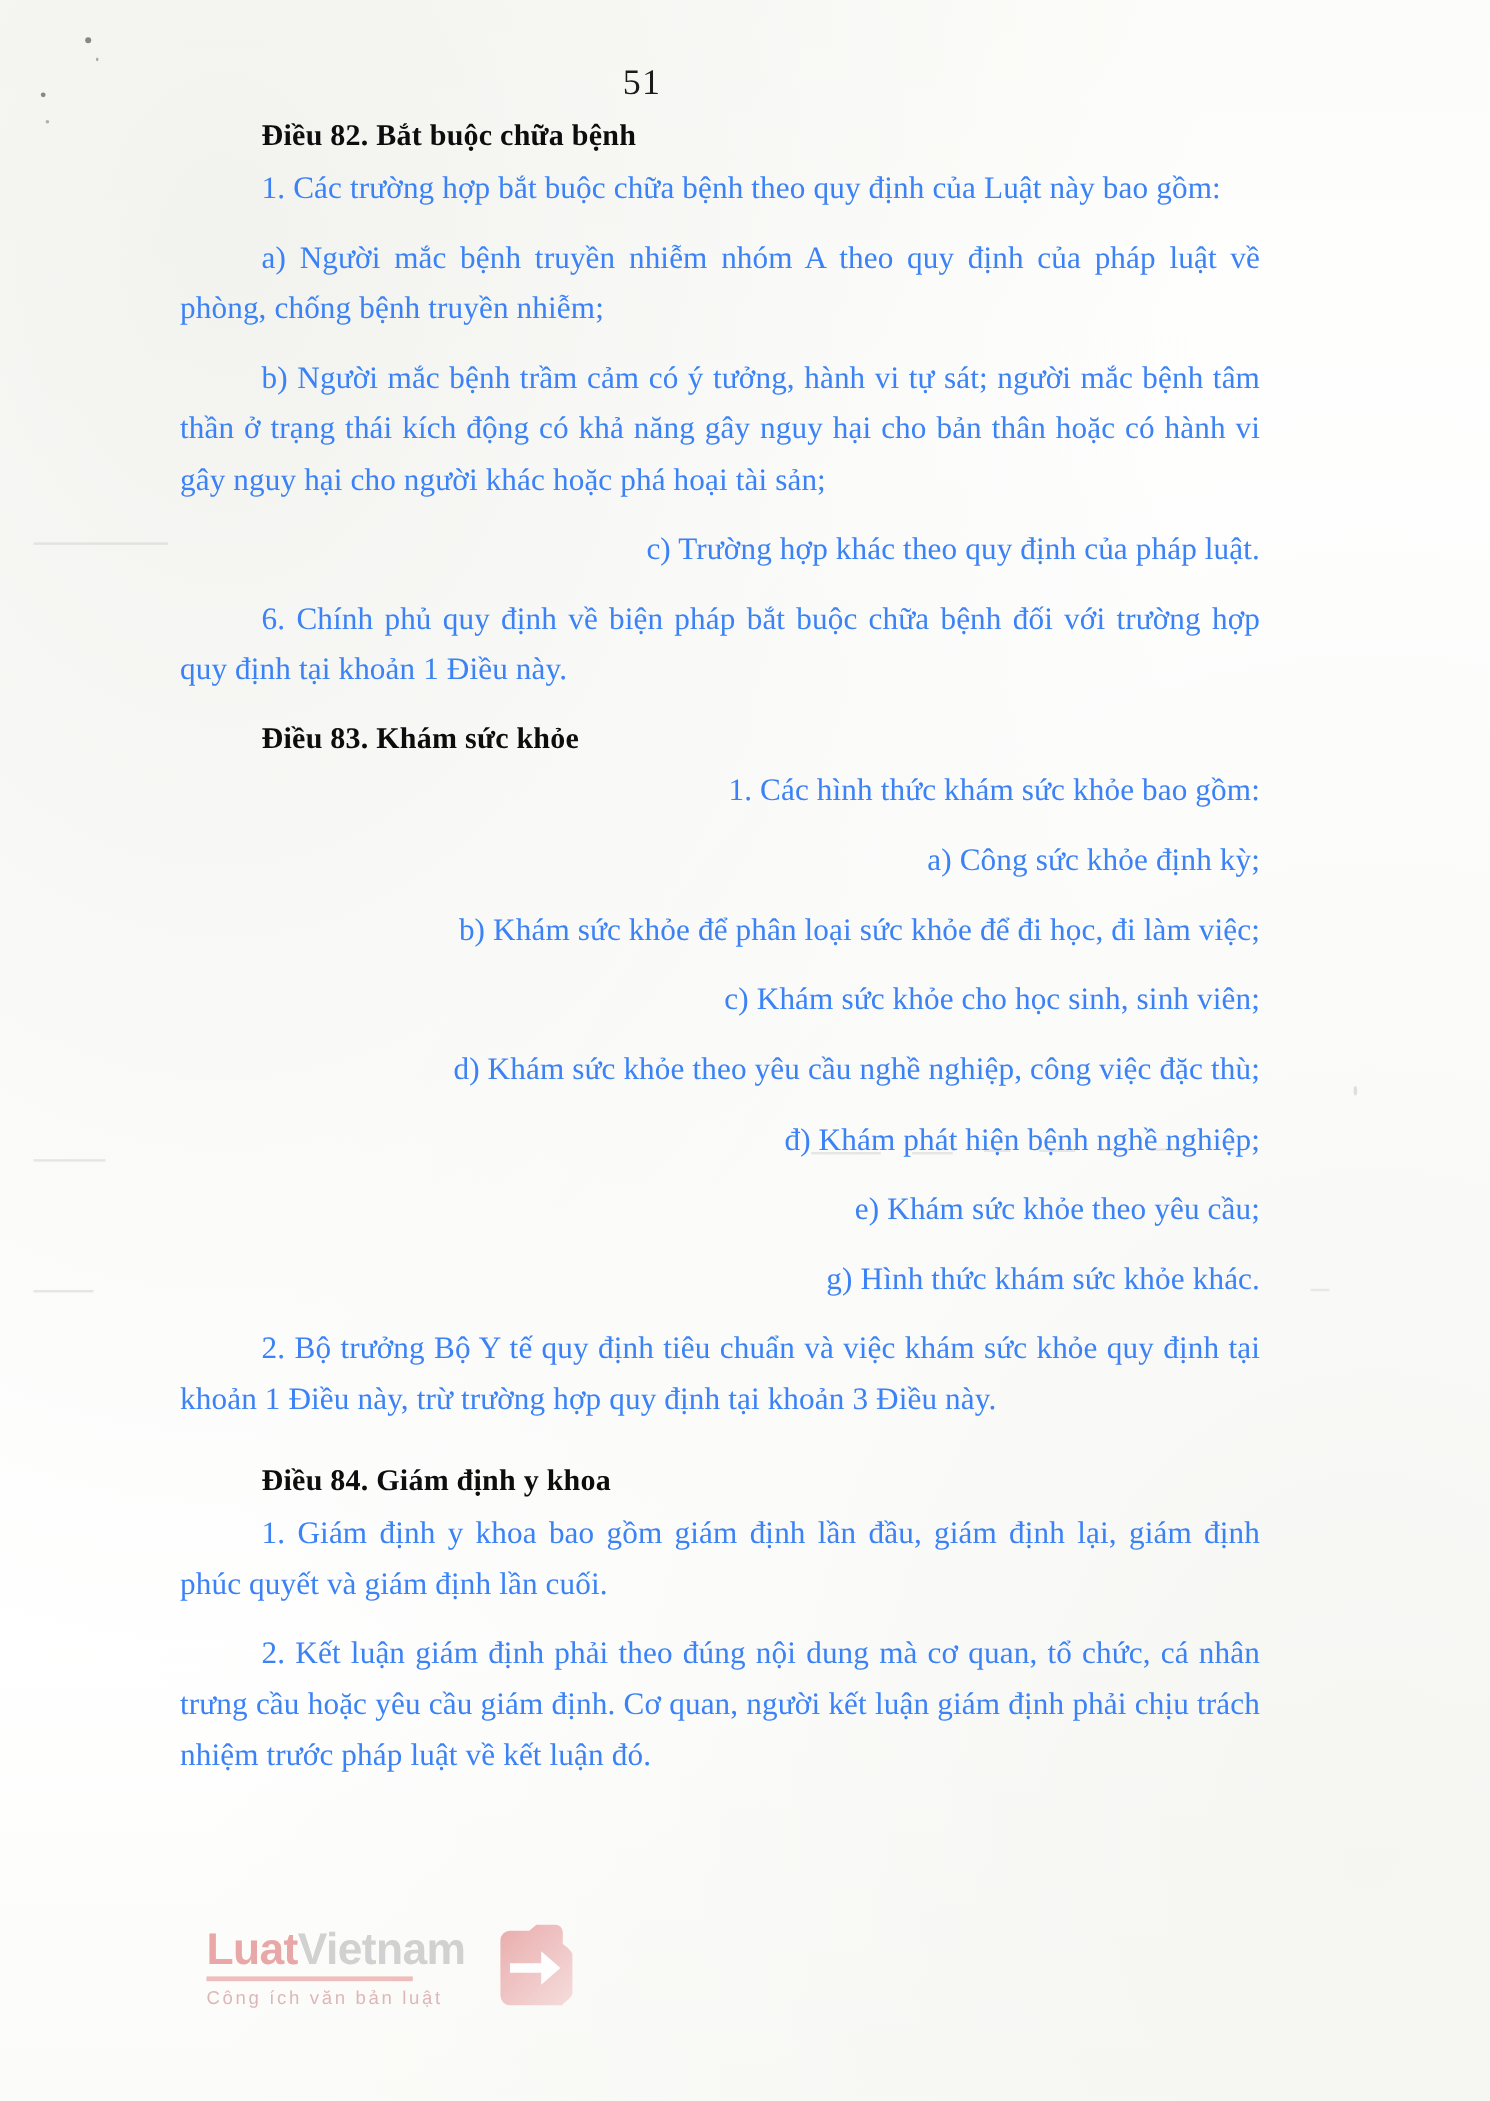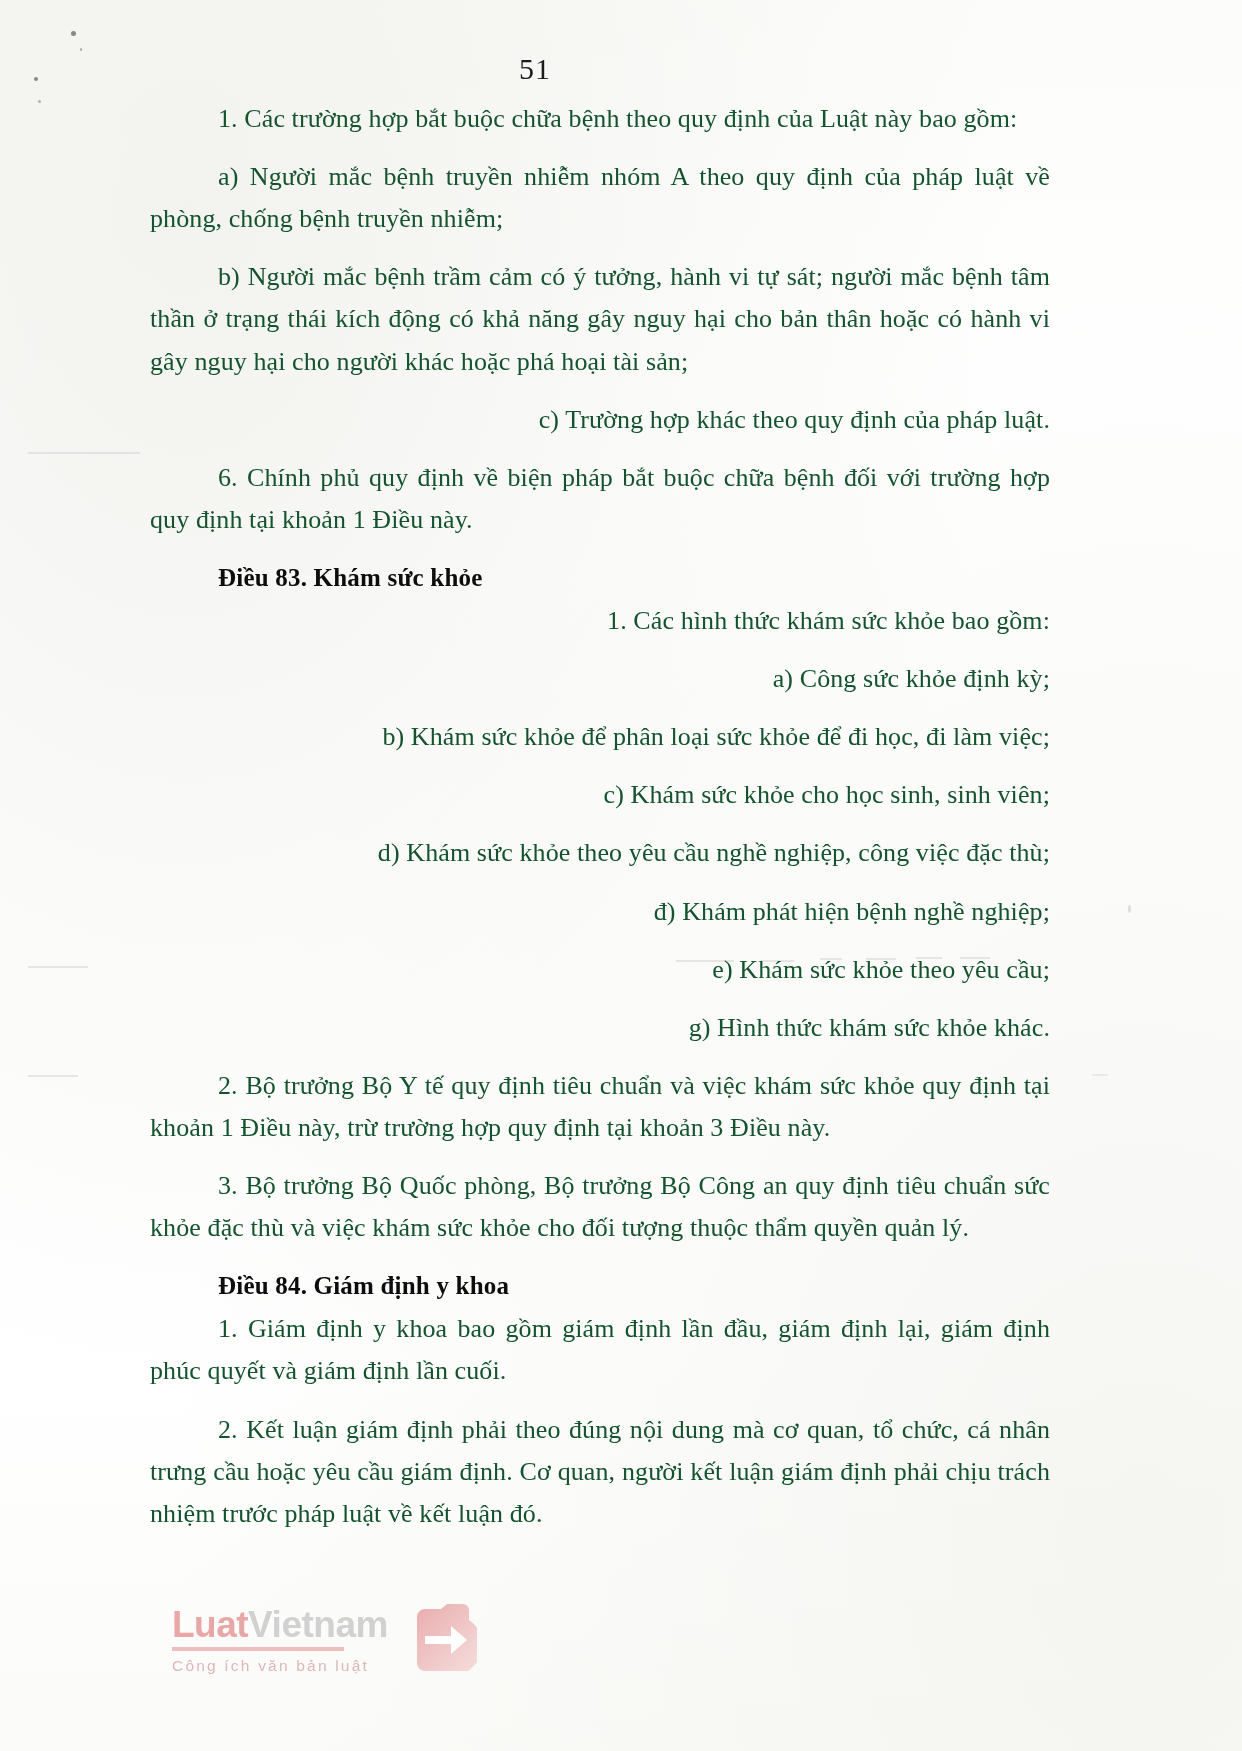--- a/index.html
+++ b/index.html
@@ -100,21 +100,21 @@
     color: #0d0d0d;
     margin: 0 0 6px 0;
     padding-left: 68px;
     letter-spacing: 0.2px;
     text-rendering: optimizeLegibility;
   }
 
   .para {
     font-size: 26px;
     line-height: 1.62;
-    color: #14532d;
+    color: #3b82f6;
     margin: 0 0 5px 0;
     text-indent: 68px;
     text-align: justify;
     text-justify: inter-word;
     letter-spacing: 0.1px;
   }
 
   
   .para.flush { text-align: right; }
 
@@ -192,20 +192,21 @@
   <span class="streak k7"></span>
   <span class="streak k8"></span>
   <span class="streak k9"></span>
 
   <div class="content">
 
     <div class="page-number">51</div>
 
     <div class="doc-body">
 
+      <h2 class="article-heading">Điều 82. Bắt buộc chữa bệnh</h2>
 
       <p class="para">1. Các trường hợp bắt buộc chữa bệnh theo quy định của Luật này bao gồm:</p>
       <div class="gap-sm"></div>
 
       <p class="para">a) Người mắc bệnh truyền nhiễm nhóm A theo quy định của pháp luật về phòng, chống bệnh truyền nhiễm;</p>
       <div class="gap-sm"></div>
 
       <p class="para">b) Người mắc bệnh trầm cảm có ý tưởng, hành vi tự sát; người mắc bệnh tâm thần ở trạng thái kích động có khả năng gây nguy hại cho bản thân hoặc có hành vi gây nguy hại cho người khác hoặc phá hoại tài sản;</p>
       <div class="gap-sm"></div>
 
@@ -237,21 +238,20 @@
 
       <p class="para flush">e) Khám sức khỏe theo yêu cầu;</p>
       <div class="gap-sm"></div>
 
       <p class="para flush">g) Hình thức khám sức khỏe khác.</p>
       <div class="gap-sm"></div>
 
       <p class="para">2. Bộ trưởng Bộ Y tế quy định tiêu chuẩn và việc khám sức khỏe quy định tại khoản 1 Điều này, trừ trường hợp quy định tại khoản 3 Điều này.</p>
       <div class="gap-sm"></div>
 
-      <p class="para">3. Bộ trưởng Bộ Quốc phòng, Bộ trưởng Bộ Công an quy định tiêu chuẩn sức khỏe đặc thù và việc khám sức khỏe cho đối tượng thuộc thẩm quyền quản lý.</p>
       <div class="gap-md"></div>
 
       <h2 class="article-heading">Điều 84. Giám định y khoa</h2>
 
       <p class="para">1. Giám định y khoa bao gồm giám định lần đầu, giám định lại, giám định phúc quyết và giám định lần cuối.</p>
       <div class="gap-sm"></div>
 
       <p class="para">2. Kết luận giám định phải theo đúng nội dung mà cơ quan, tổ chức, cá nhân trưng cầu hoặc yêu cầu giám định. Cơ quan, người kết luận giám định phải chịu trách nhiệm trước pháp luật về kết luận đó.</p>
 
     </div>

